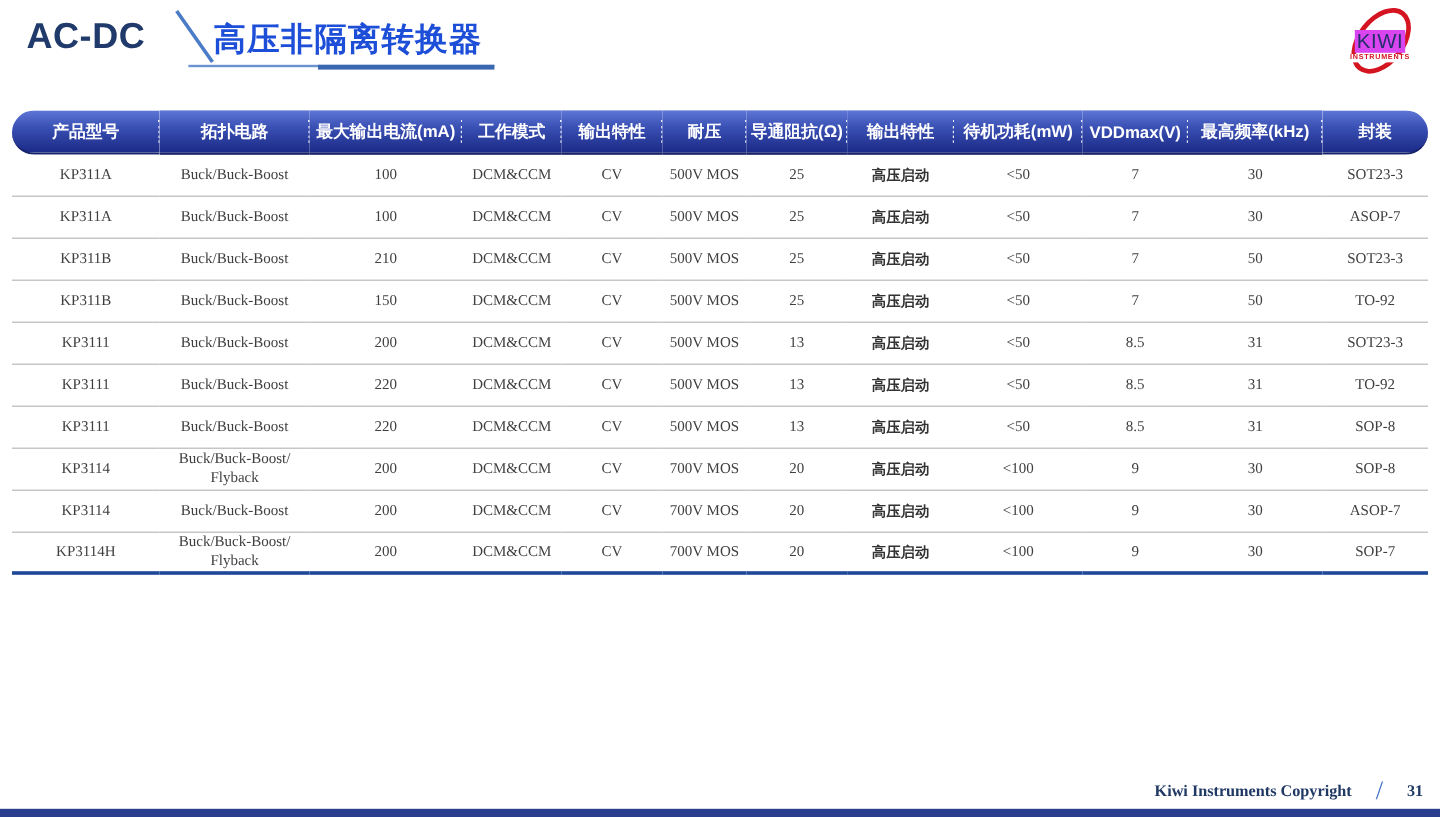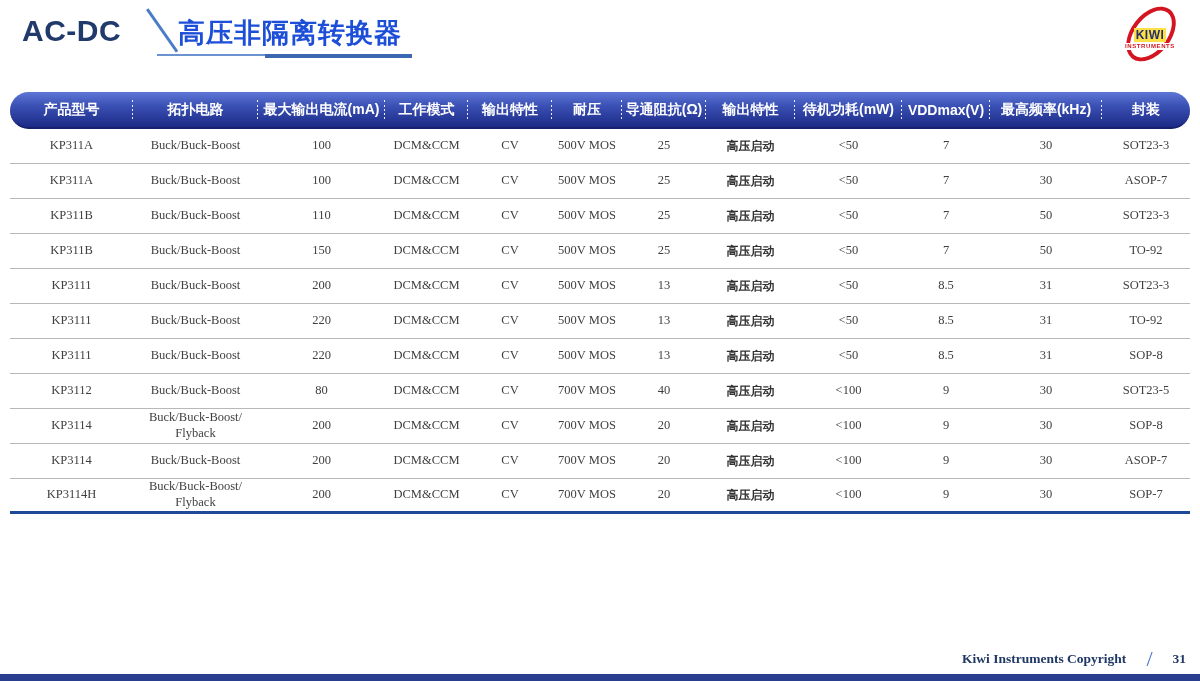--- a/index.html
+++ b/index.html
@@ -37,22 +37,22 @@
 
   
   .logo { position:absolute; right:10px; top:4px; width:80px; height:62px; }
   .logo-ring {
     position:absolute; left:21px; top:-1px; width:40px; height:62px;
     border:4.5px solid #d41420; border-radius:50%;
     transform:rotate(38deg);
   }
   .logo-text { position:absolute; top:21px; left:0; width:80px; text-align:center; }
   .logo-kiwi {
-    display:inline-block; background:#fde047; color:#232f6b;
-    font-weight:bold; font-size:12px; line-height:1; padding:1px 2px;
+    display:inline-block; background:#d946ef; color:#232f6b;
+    font-weight:normal; font-size:17px; line-height:1; padding:1px 2px;
     letter-spacing:0.5px;
   }
   .logo-sub {
     display:block; background:#fff; color:#d41420;
     font-size:6px; font-weight:bold; letter-spacing:0.6px; line-height:1.2;
   }
 
   
   .product-table {
     position:absolute; left:10px; top:92px; width:1180px;
@@ -171,21 +171,21 @@
         <td>25</td>
         <td>高压启动</td>
         <td>&lt;50</td>
         <td>7</td>
         <td>30</td>
         <td>ASOP-7</td>
       </tr>
       <tr>
         <td>KP311B</td>
         <td>Buck/Buck-Boost</td>
-        <td>110</td>
+        <td>210</td>
         <td>DCM&amp;CCM</td>
         <td>CV</td>
         <td>500V MOS</td>
         <td>25</td>
         <td>高压启动</td>
         <td>&lt;50</td>
         <td>7</td>
         <td>50</td>
         <td>SOT23-3</td>
       </tr>
@@ -237,34 +237,20 @@
         <td>220</td>
         <td>DCM&amp;CCM</td>
         <td>CV</td>
         <td>500V MOS</td>
         <td>13</td>
         <td>高压启动</td>
         <td>&lt;50</td>
         <td>8.5</td>
         <td>31</td>
         <td>SOP-8</td>
-      </tr>
-      <tr>
-        <td>KP3112</td>
-        <td>Buck/Buck-Boost</td>
-        <td>80</td>
-        <td>DCM&amp;CCM</td>
-        <td>CV</td>
-        <td>700V MOS</td>
-        <td>40</td>
-        <td>高压启动</td>
-        <td>&lt;100</td>
-        <td>9</td>
-        <td>30</td>
-        <td>SOT23-5</td>
       </tr>
       <tr>
         <td>KP3114</td>
         <td>Buck/Buck-Boost/
 Flyback</td>
         <td>200</td>
         <td>DCM&amp;CCM</td>
         <td>CV</td>
         <td>700V MOS</td>
         <td>20</td>

